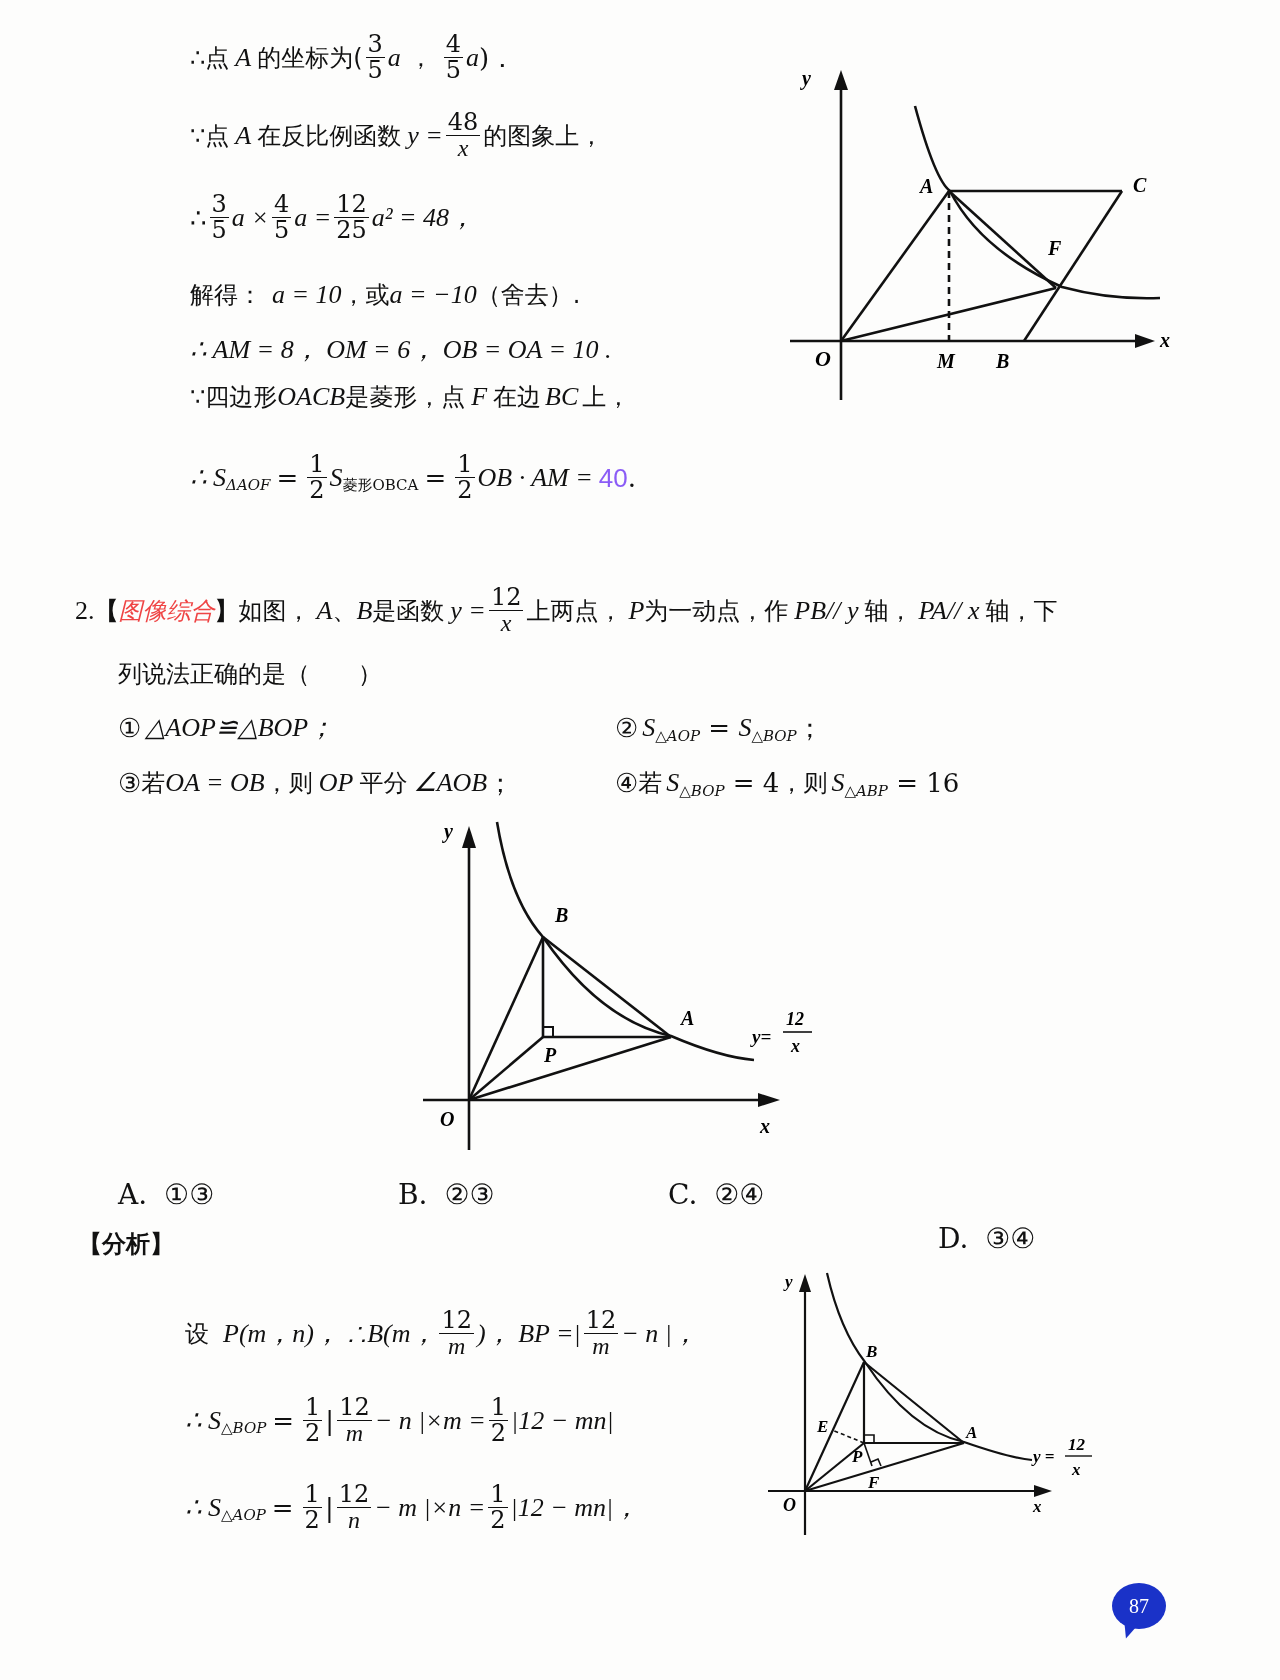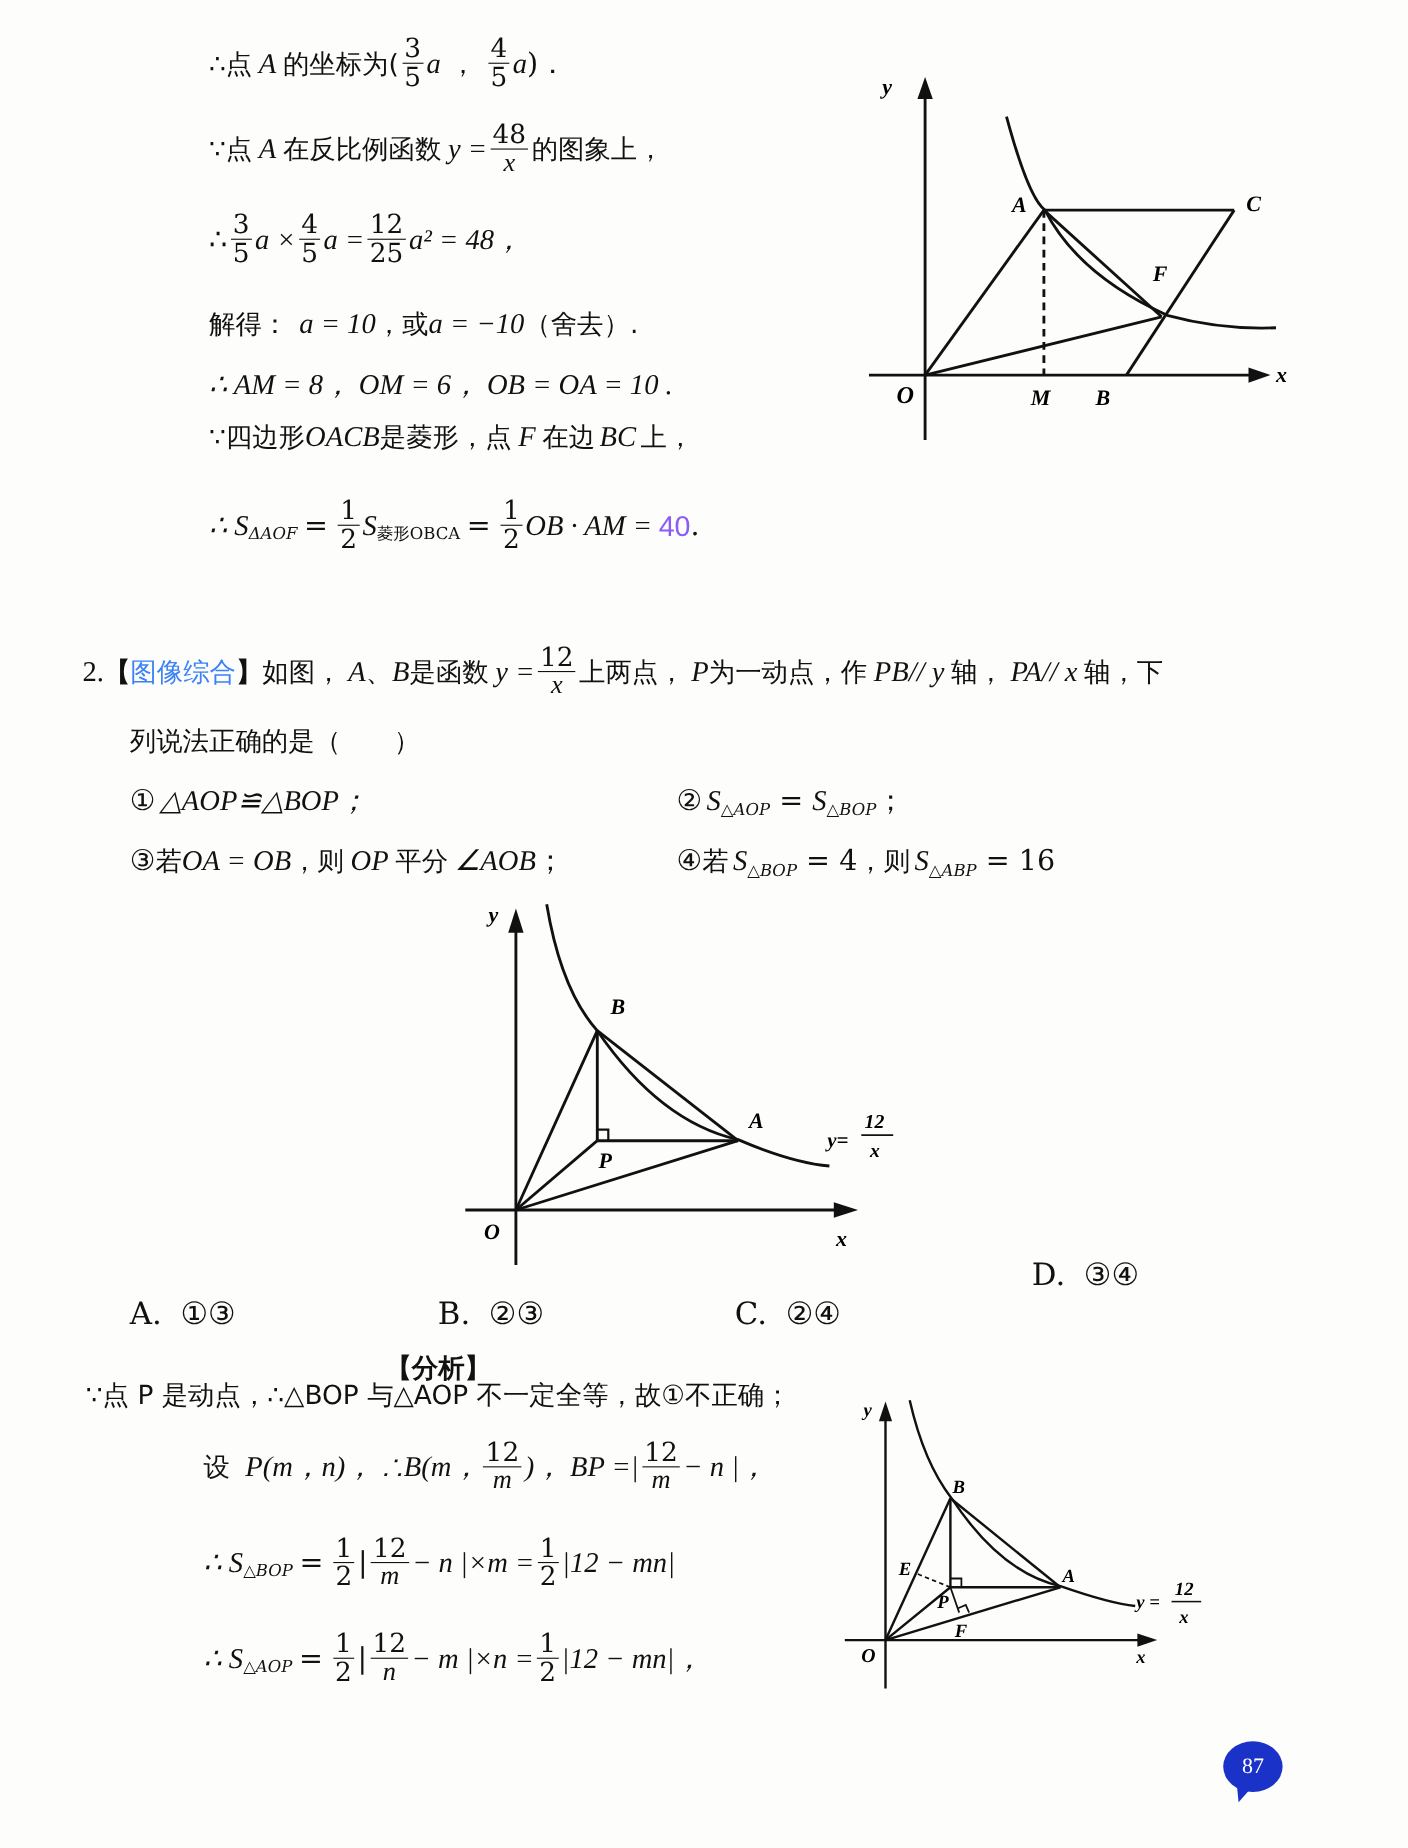--- a/index.html
+++ b/index.html
@@ -9,21 +9,21 @@
     font-family: "DejaVu Serif", "Liberation Serif", serif;
   }
   .line { position: absolute; font-size: 26px; line-height: 1; white-space: nowrap; display: flex; align-items: center; }
   .it { font-style: italic; font-family: "Liberation Serif", serif; }
   .cn { font-family: "DejaVu Sans", sans-serif; font-size: 24px; }
   .frac { display: inline-flex; flex-direction: column; align-items: center; vertical-align: middle; margin: 0 3px; font-size: 24px; line-height: 1.05; }
   .frac .num { padding: 0 2px; border-bottom: 1.6px solid #111; }
   .frac .den { padding: 0 2px; }
   .sub { font-size: 15px; position: relative; top: 8px; font-style: italic; }
   .red { color: #8b5cf6; }
-  .green { color: #3b82f6; }
+  .green { color: #ef4444; font-style: italic; }
   .bold { font-weight: bold; }
   svg text { font-family: "Liberation Serif", serif; font-style: italic; font-weight: bold; }
   .pagenum {
     position: absolute; left: 1112px; top: 1583px; width: 54px; height: 46px;
     background: #1a32c8; border-radius: 50%; color: #fff;
     display: flex; align-items: center; justify-content: center;
     font-family: "Liberation Serif", serif; font-size: 20px;
   }
   .pagenum::after {
     content: ""; position: absolute; left: 10px; bottom: -10px;
@@ -244,28 +244,27 @@
   <span style="margin-left:8px;">①③</span>
 </div>
 <div class="opt" style="left:398px; top:1178px;">
   <span>B.</span>
   <span style="margin-left:8px;">②③</span>
 </div>
 <div class="opt" style="left:668px; top:1178px;">
   <span>C.</span>
   <span style="margin-left:8px;">②④</span>
 </div>
-<div class="opt" style="left:938px; top:1142px;">
+<div class="opt" style="left:938px; top:1222px;">
   <span>D.</span>
   <span style="margin-left:8px;">③④</span>
 </div>
 
 <div class="line" style="left:78px; top:1232px;flex-direction:column;">
   <span class="cn bold">【分析】</span>
-  <span class="cn">∵点 P 是动点，∴△BOP 与△AOP 不一定全等，故①不正确；</span>
 </div>
 
 <div class="line" style="left:185px; top:1308px;">
   <span class="cn">设</span>
   <span class="it" style="margin-left:14px;">P(m，n)，  ∴B(m，</span>
   <span class="frac">
       <span class="num">12</span>
       <span class="den it">m</span>
     </span>
   <span class="it">)，  BP =|</span>

